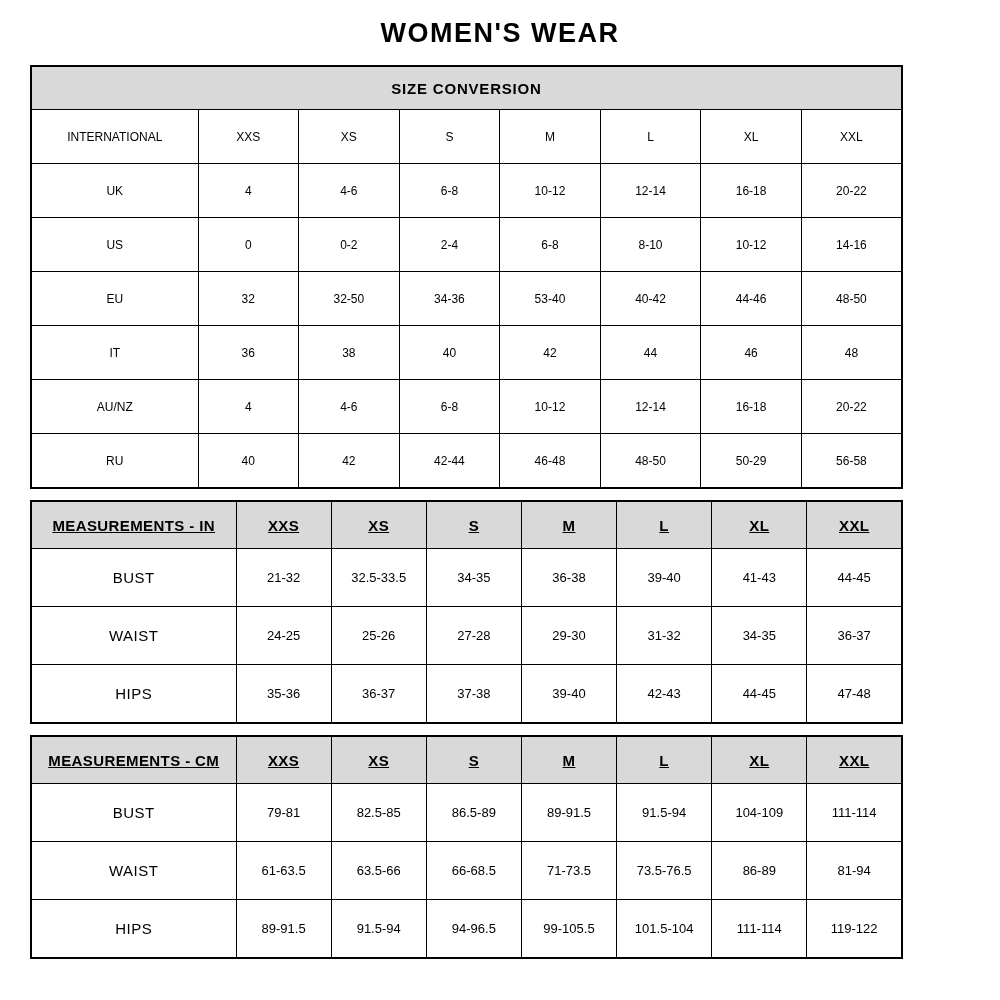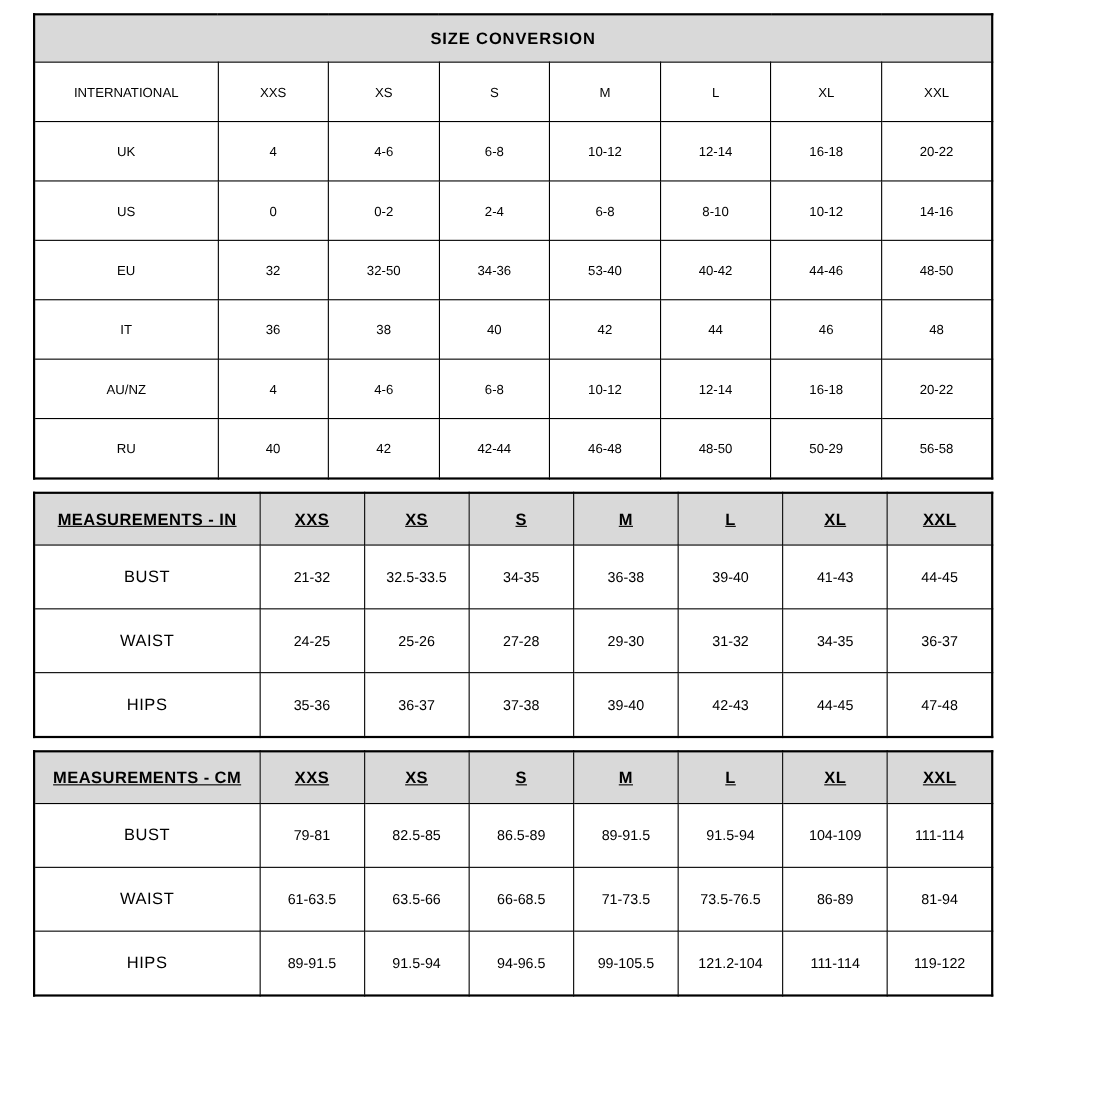--- a/index.html
+++ b/index.html
@@ -59,20 +59,21 @@
   .meas td { height: 57px; }
   .meas td.rowlabel { font-size: 15px; letter-spacing: 0.5px; }
   .meas td.val { font-size: 13px; }
   .meas col.c0 { width: 205px; }
 </style>
 </head>
 <body>
 
 <div class="page">
 
+  <div class="title">WOMEN'S WEAR</div>
 
   <table class="conv">
     <colgroup>
         <col class="c0">
         <col span="7">
       </colgroup>
     <tbody>
       <tr class="cap">
         <td colspan="8">SIZE CONVERSION</td>
       </tr>
@@ -239,20 +240,20 @@
           <td class="val">73.5-76.5</td>
           <td class="val">86-89</td>
           <td class="val">81-94</td>
         </tr>
         <tr>
           <td class="rowlabel">HIPS</td>
           <td class="val">89-91.5</td>
           <td class="val">91.5-94</td>
           <td class="val">94-96.5</td>
           <td class="val">99-105.5</td>
-          <td class="val">121.2-104</td>
+          <td class="val">101.5-104</td>
           <td class="val">111-114</td>
           <td class="val">119-122</td>
         </tr>
       </tbody>
   </table>
 
 </div>
 
 </body></html>

